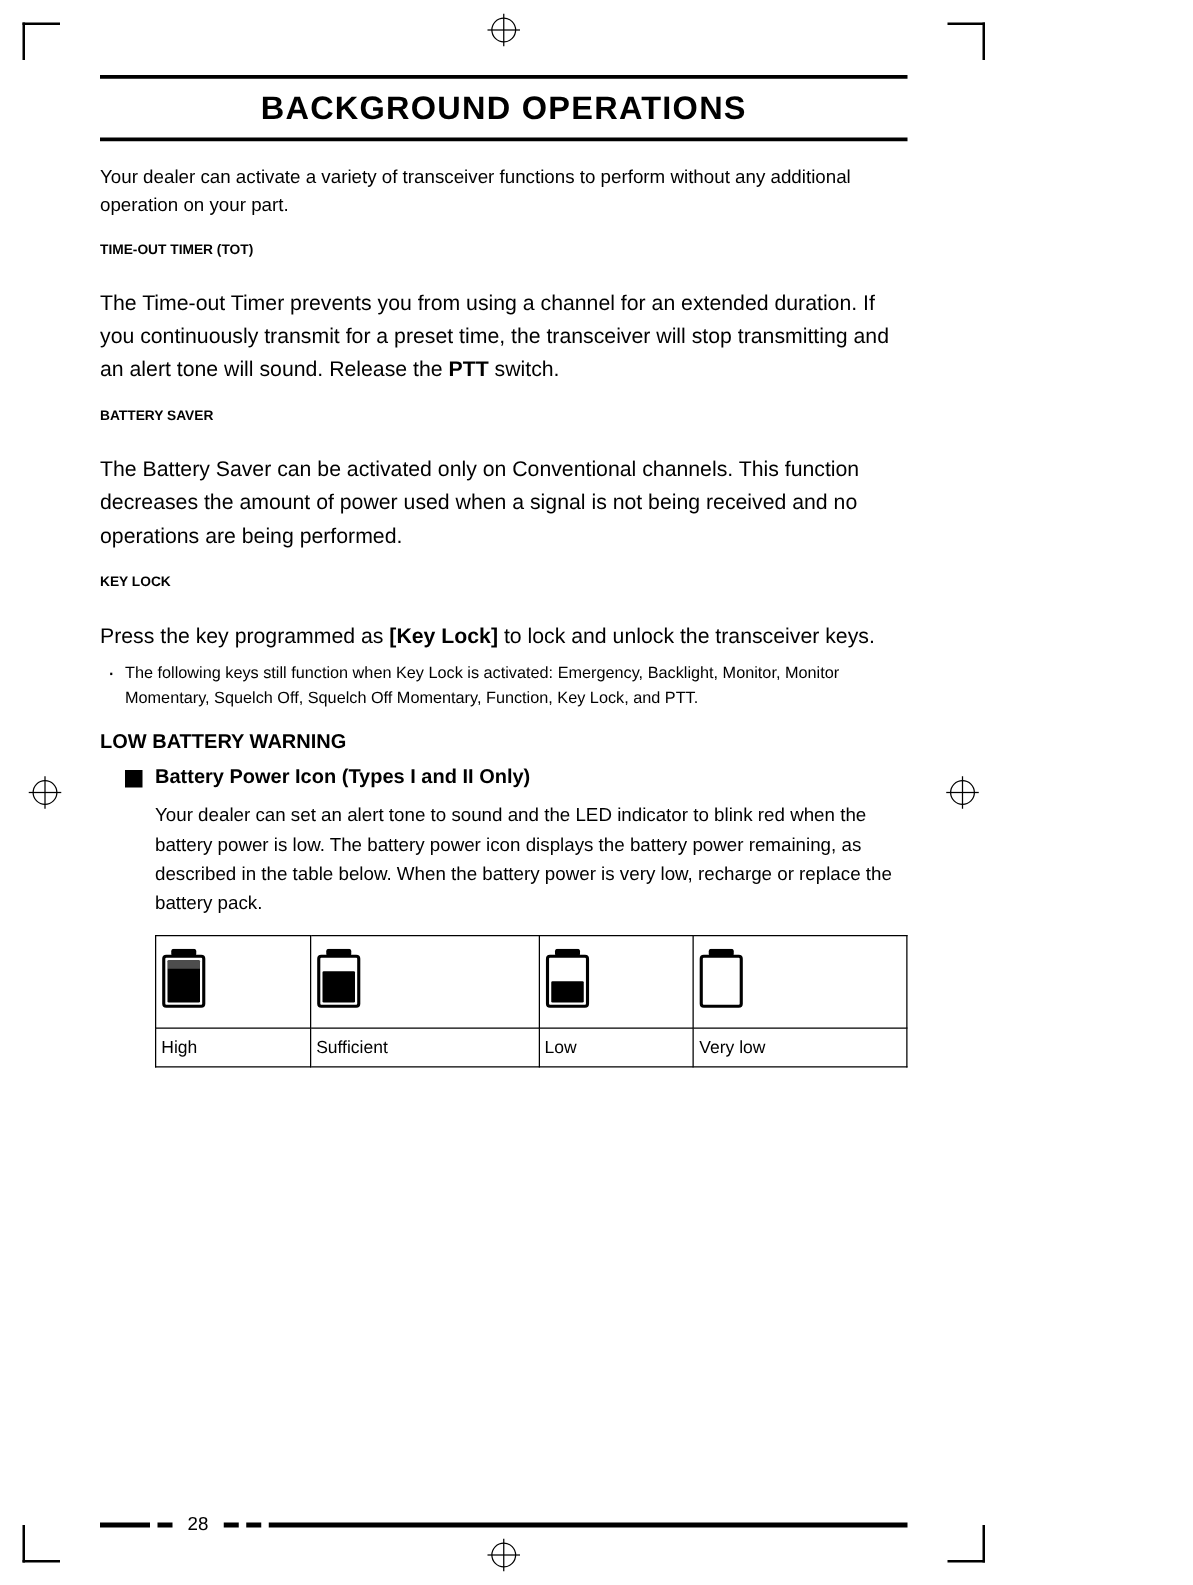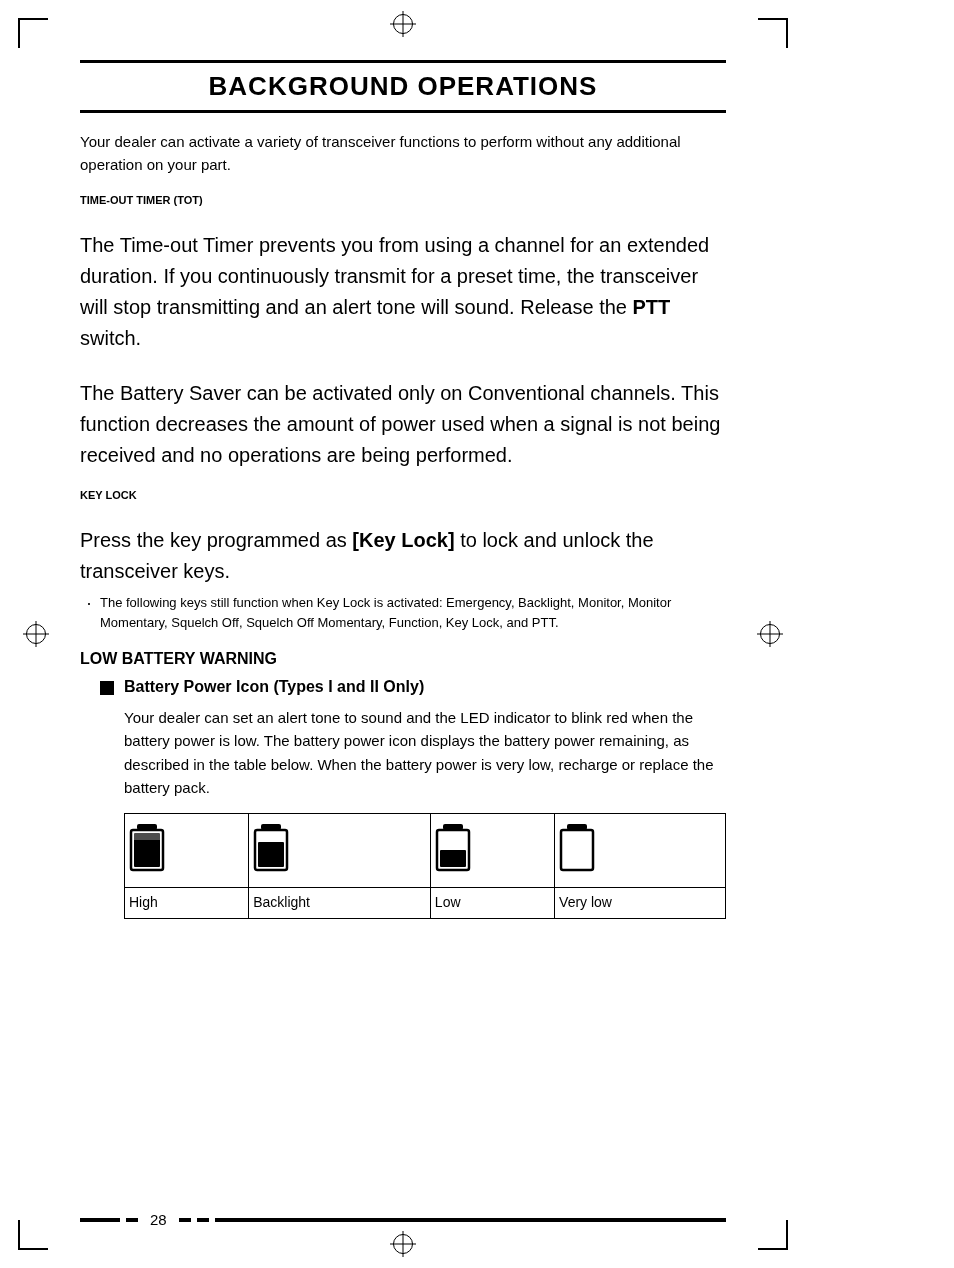--- a/index.html
+++ b/index.html
@@ -95,21 +95,21 @@
     }
 
     .section-heading {
       font-size: 11px;
       font-weight: bold;
       margin-bottom: 6px;
       margin-top: 18px;
     }
 
     .section-text {
-      font-size: 20px;
+      font-size: 17px;
       line-height: 1.55;
       margin-bottom: 6px;
       margin-top: 24px;
     }
 
     .section-text .bold {
       font-weight: bold;
     }
 
     .bullet-item {
@@ -282,20 +282,21 @@
     <p class="intro-text">Your dealer can activate a variety of transceiver functions to perform without any additional operation on your part.</p>
 
     <div class="section">
       <div class="section-heading">TIME-OUT TIMER (TOT)</div>
       <p class="section-text">
         The Time-out Timer prevents you from using a channel for an extended duration.  If you continuously transmit for a preset time, the transceiver will stop transmitting and an alert tone will sound.  Release the <span class="bold">PTT</span> switch.
       </p>
     </div>
 
     <div class="section">
+      <div class="section-heading">BATTERY SAVER</div>
       <p class="section-text">The Battery Saver can be activated only on Conventional channels.  This function decreases the amount of power used when a signal is not being received and no operations are being performed.</p>
     </div>
 
     <div class="section">
       <div class="section-heading">KEY LOCK</div>
       <p class="section-text">
         Press the key programmed as <span class="bold">[Key Lock]</span> to lock and unlock the transceiver keys.
       </p>
       <div class="bullet-item">The following keys still function when Key Lock is activated: Emergency, Backlight, Monitor, Monitor Momentary, Squelch Off, Squelch Off Momentary, Function, Key Lock, and PTT.</div>
     </div>
@@ -343,21 +344,21 @@
               <td class="icon-cell">
                 
                 <svg width="36" height="52" viewBox="0 0 36 52">
                   <rect x="8" y="0" width="20" height="6" rx="2" ry="2" fill="#000"></rect>
                   <rect x="2" y="6" width="32" height="40" rx="2" ry="2" fill="none" stroke="#000" stroke-width="2.5"></rect>
                 </svg>
               </td>
             </tr>
             <tr>
               <td class="label-cell">High</td>
-              <td class="label-cell">Backlight</td>
+              <td class="label-cell">Sufficient</td>
               <td class="label-cell">Low</td>
               <td class="label-cell">Very low</td>
             </tr>
           </tbody>
         </table>
 
       </div>
     </div>
 
   </div>

